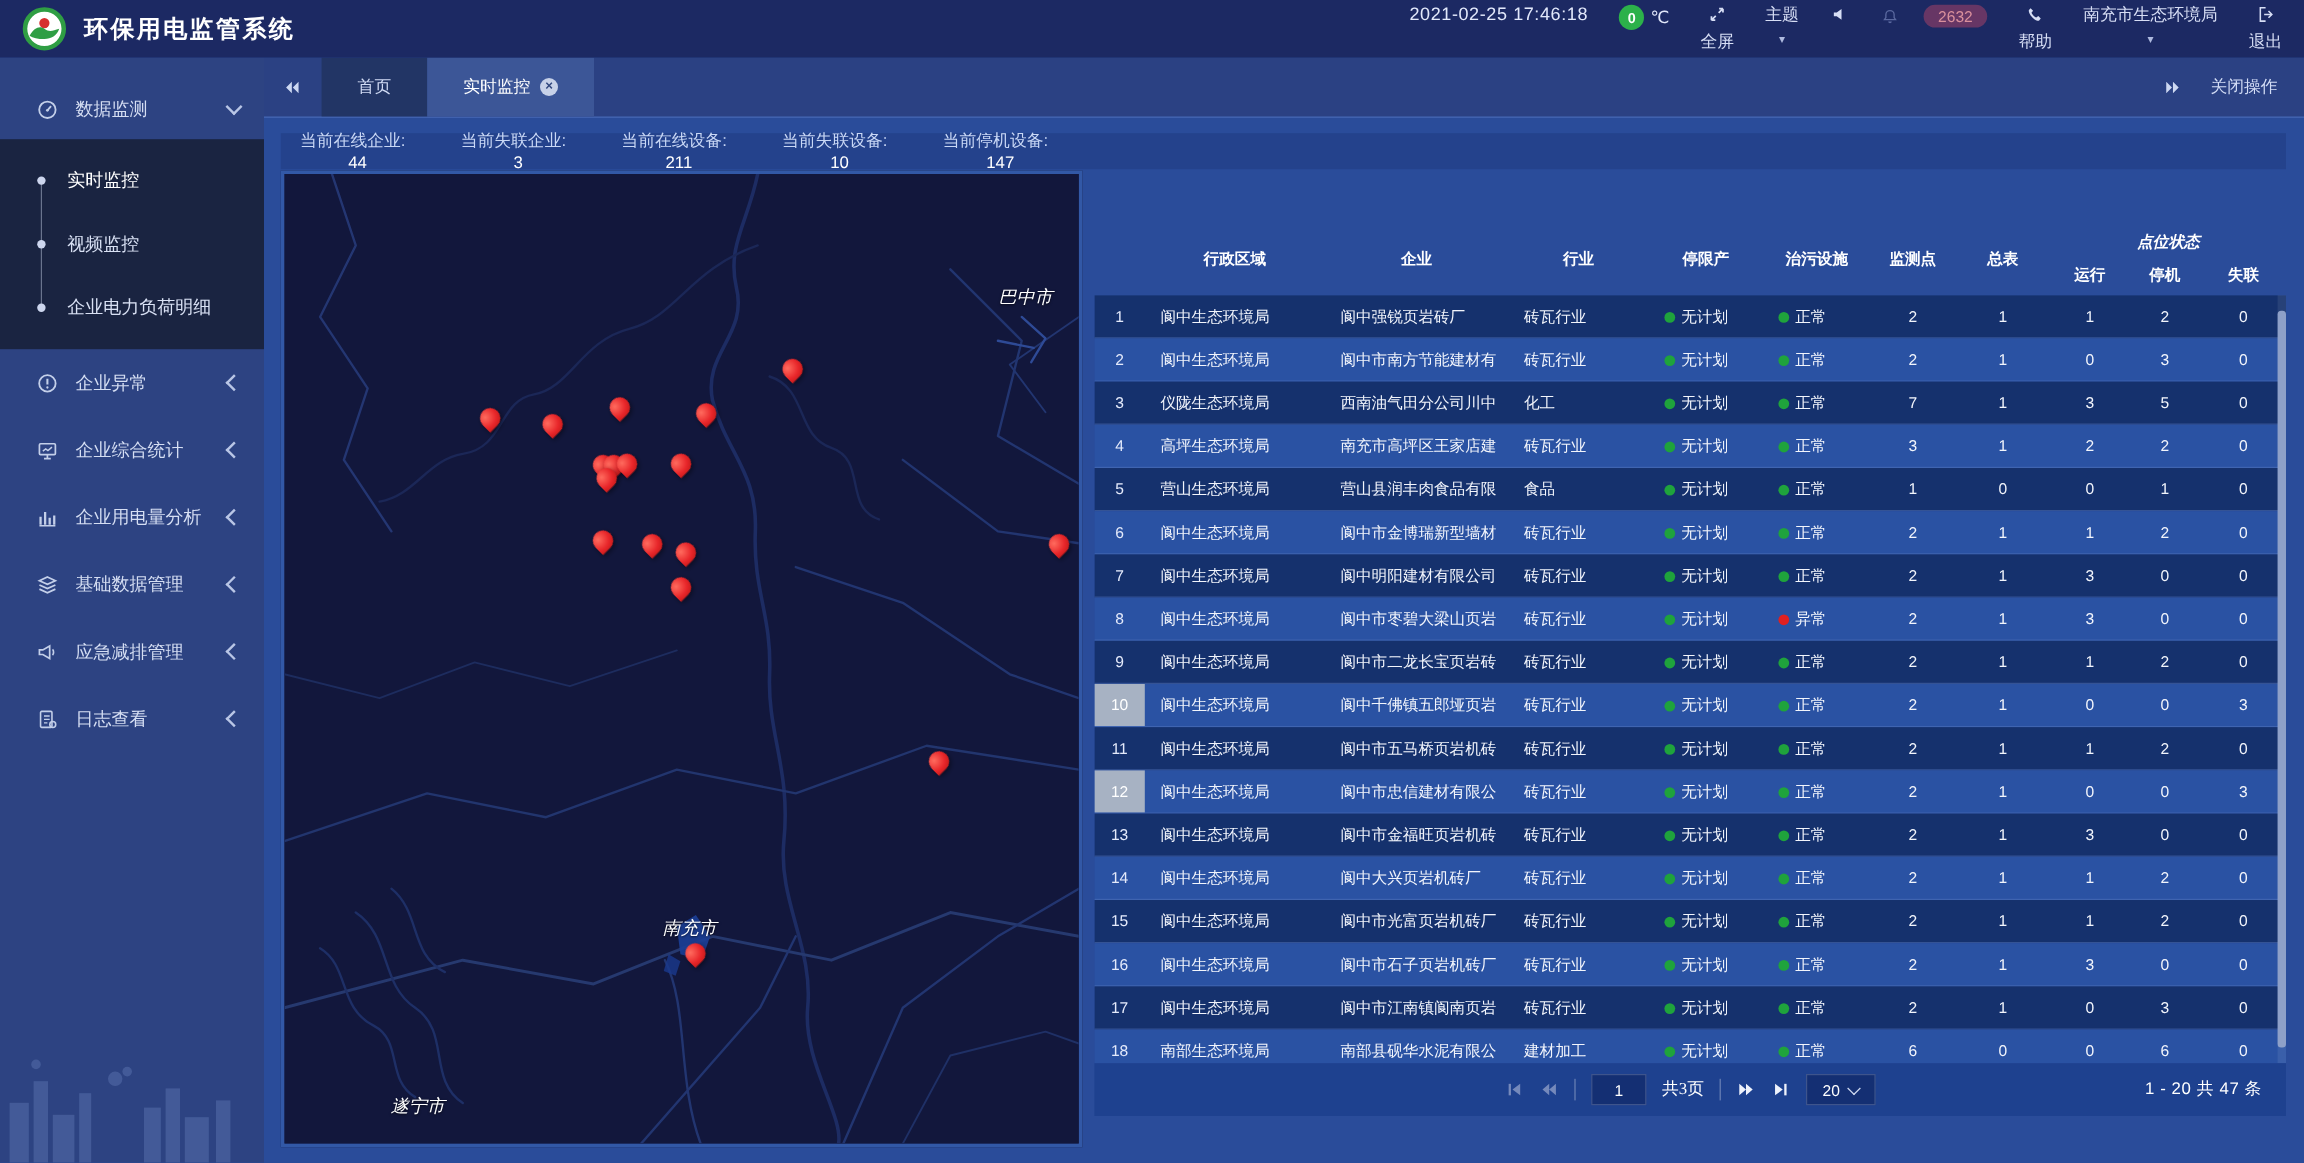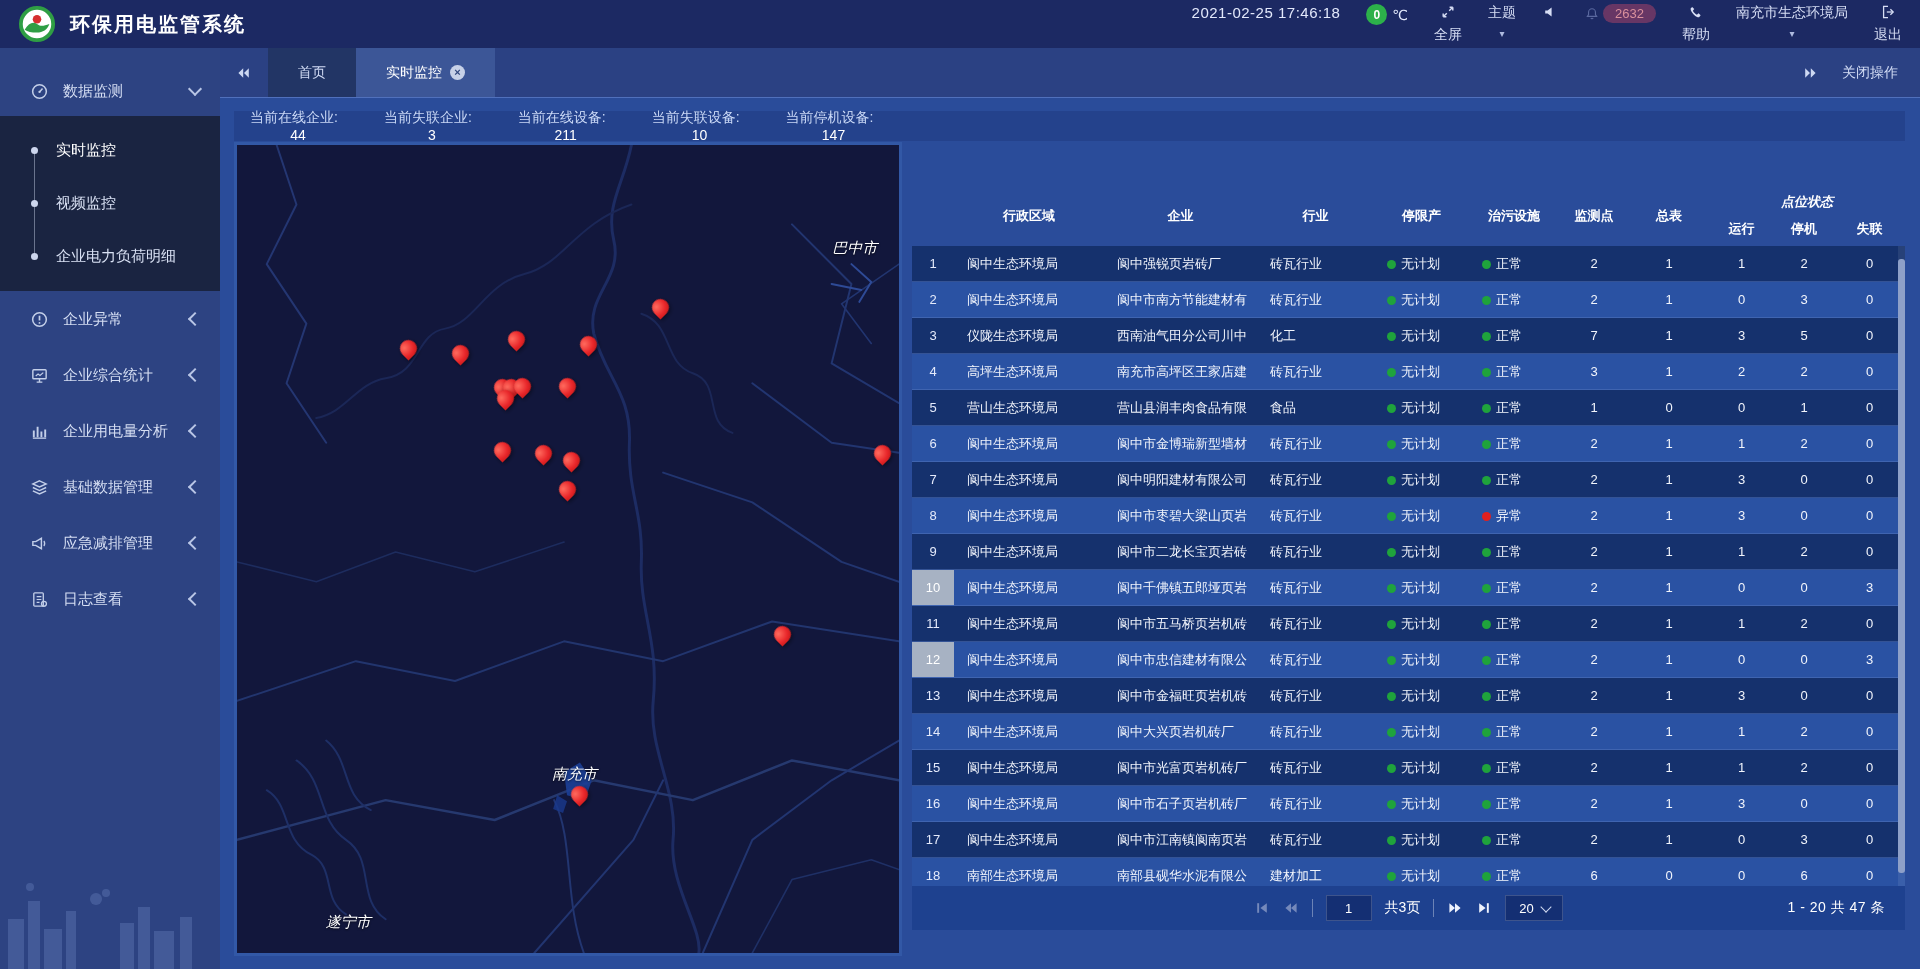--- a/index.html
+++ b/index.html
@@ -16,21 +16,21 @@
   .logo{width:38px;height:38px;}
   .brand h1{font-size:20px;color:#ffffff;margin:0 0 0 14px;font-weight:700;letter-spacing:2px;}
   .topbar-right{margin-left:auto;display:flex;align-items:flex-start;gap:26px;color:#d7def5;font-size:14px;}
   .datetime{font-size:15px;color:#e2e8fb;letter-spacing:.5px;}
   .temp{display:flex;align-items:center;gap:5px;color:#e2e8fb;}
   .temp-circle{width:21px;height:21px;border-radius:50%;background:#2cb14a;color:#fff;display:flex;align-items:center;justify-content:center;font-size:12px;font-weight:700;}
   .temp-unit{font-size:14px;}
   .top-btn{display:flex;align-items:center;gap:6px;background:none;border:none;color:#d7def5;font-size:14px;cursor:pointer;padding:0;font-family:inherit;flex-direction:column;}
   .top-btn svg,.tabbar svg{width:16px;height:16px;}
   .caret{font-size:10px;color:#aebadf;}
-  .notif{display:flex;align-items:center;gap:3px;}
+  .notif{display:flex;align-items:center;gap:20px;}
   .notif .bell{color:#5a689f;}
   .badge{background:rgba(196,70,104,.45);color:#d9909c;padding:2px 12px;border-radius:10px;font-size:13px;}
   
   .sidebar{position:absolute;top:48px;left:0;width:220px;bottom:0;background:#2d4382;z-index:30;}
   .menu-group{height:56px;display:flex;align-items:center;padding:0 20px 0 30px;color:#d5def3;font-size:15px;cursor:pointer;box-sizing:border-box;}
   .menu-group.first{margin-top:18px;height:50px;}
   .g-icon{width:19px;height:19px;margin-right:14px;color:#c3cfe9;flex:0 0 auto;}
   .g-icon svg{width:19px;height:19px;}
   .g-label{flex:1 1 auto;}
   .g-chev{width:8px;height:8px;border-right:2px solid #b9c6e6;border-bottom:2px solid #b9c6e6;display:inline-block;flex:0 0 auto;}
@@ -93,21 +93,21 @@
   .v-scrollbar{position:absolute;right:0;top:148px;width:7px;height:640px;background:rgba(255,255,255,.08);}
   .v-scrollbar .thumb{position:absolute;left:0;width:7px;top:2%;height:96%;background:#8ea0c8;border-radius:3px;cursor:pointer;}
   
   .pager{position:absolute;top:788px;left:0;right:0;height:44px;background:#1e418f;display:flex;align-items:center;padding:0 20px;box-sizing:border-box;z-index:5;}
   .pager-center{position:absolute;left:0;right:0;display:flex;align-items:center;justify-content:center;gap:13px;}
   .pg-ico{width:16px;height:16px;cursor:pointer;color:#eef2fc;}
   .pg-ico svg{width:16px;height:16px;}
   .pg-ico.dim{color:#7589bb;}
   .pg-divider{width:1px;height:18px;background:rgba(255,255,255,.35);}
   .pg-input{width:46px;height:26px;background:#142f73;border:1px solid rgba(255,255,255,.18);color:#fff;text-align:center;font-size:13px;box-sizing:border-box;font-family:inherit;}
-  .pg-total{color:#fff;font-size:14px;}
+  .pg-total{color:#fff;font-size:14px;font-family:Liberation Serif, serif;}
   .pg-size{width:58px;height:26px;background:#142f73;border:1px solid rgba(255,255,255,.18);color:#fff;display:flex;align-items:center;justify-content:center;font-size:13px;box-sizing:border-box;cursor:pointer;}
   .pager-right{margin-left:auto;color:#ffffff;font-size:14px;z-index:2;letter-spacing:.5px;}
 </style>
 </head>
 <body>
 
 <header class="topbar">
   <div class="brand">
     <span class="logo">
       <svg viewBox="0 0 40 40">

